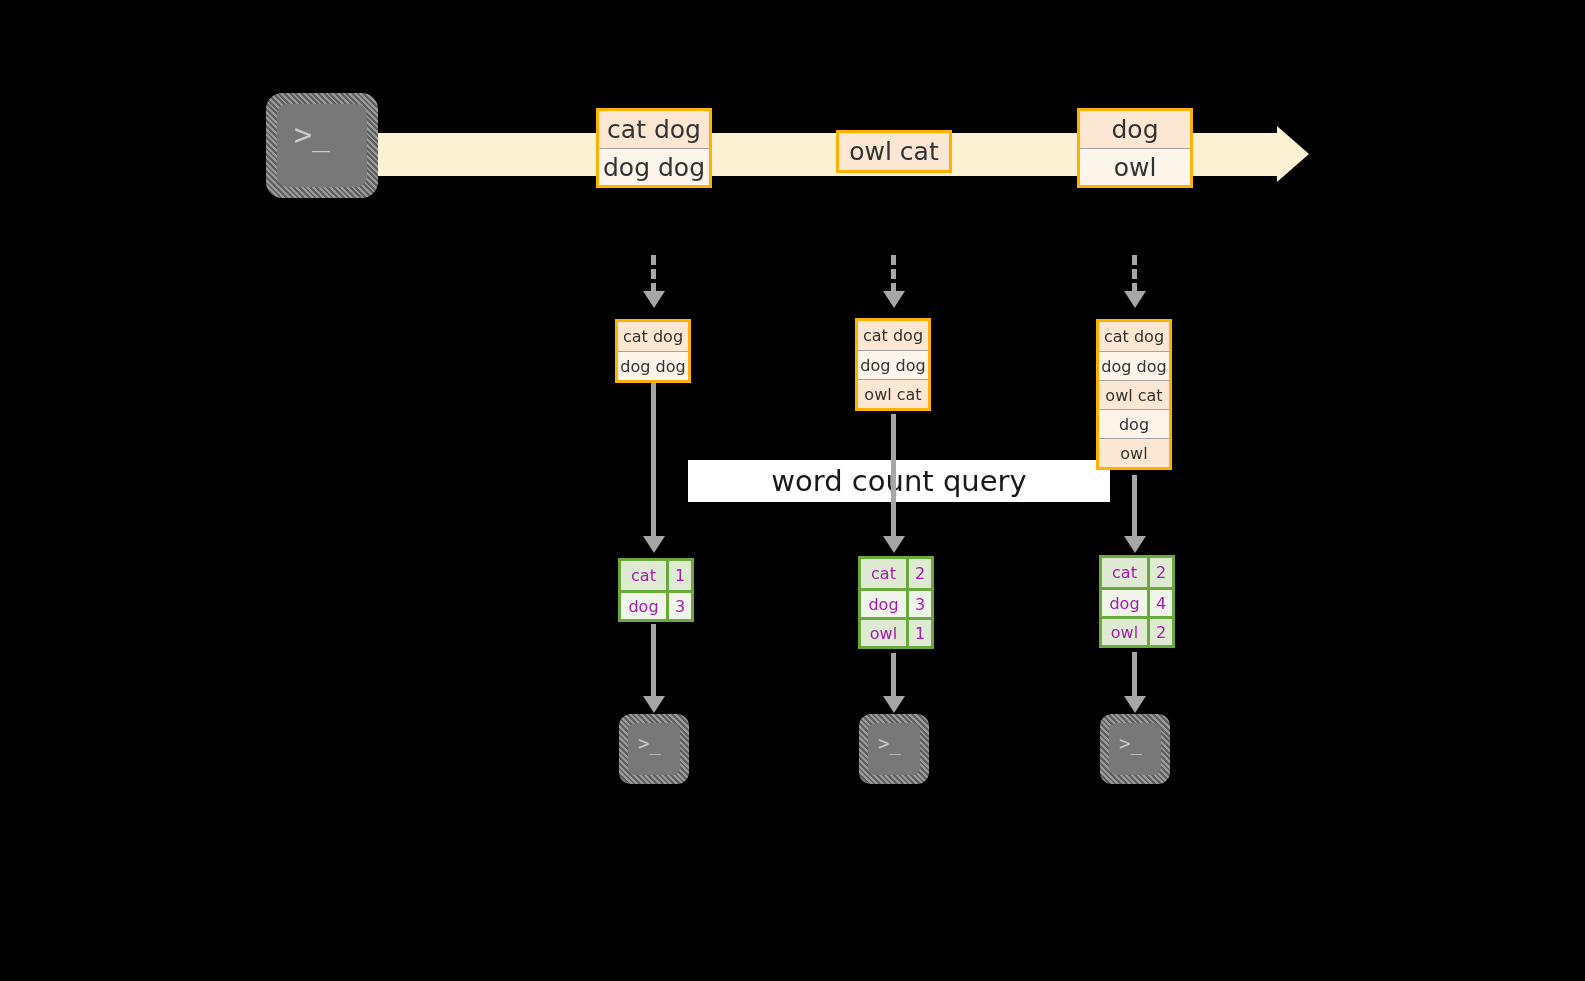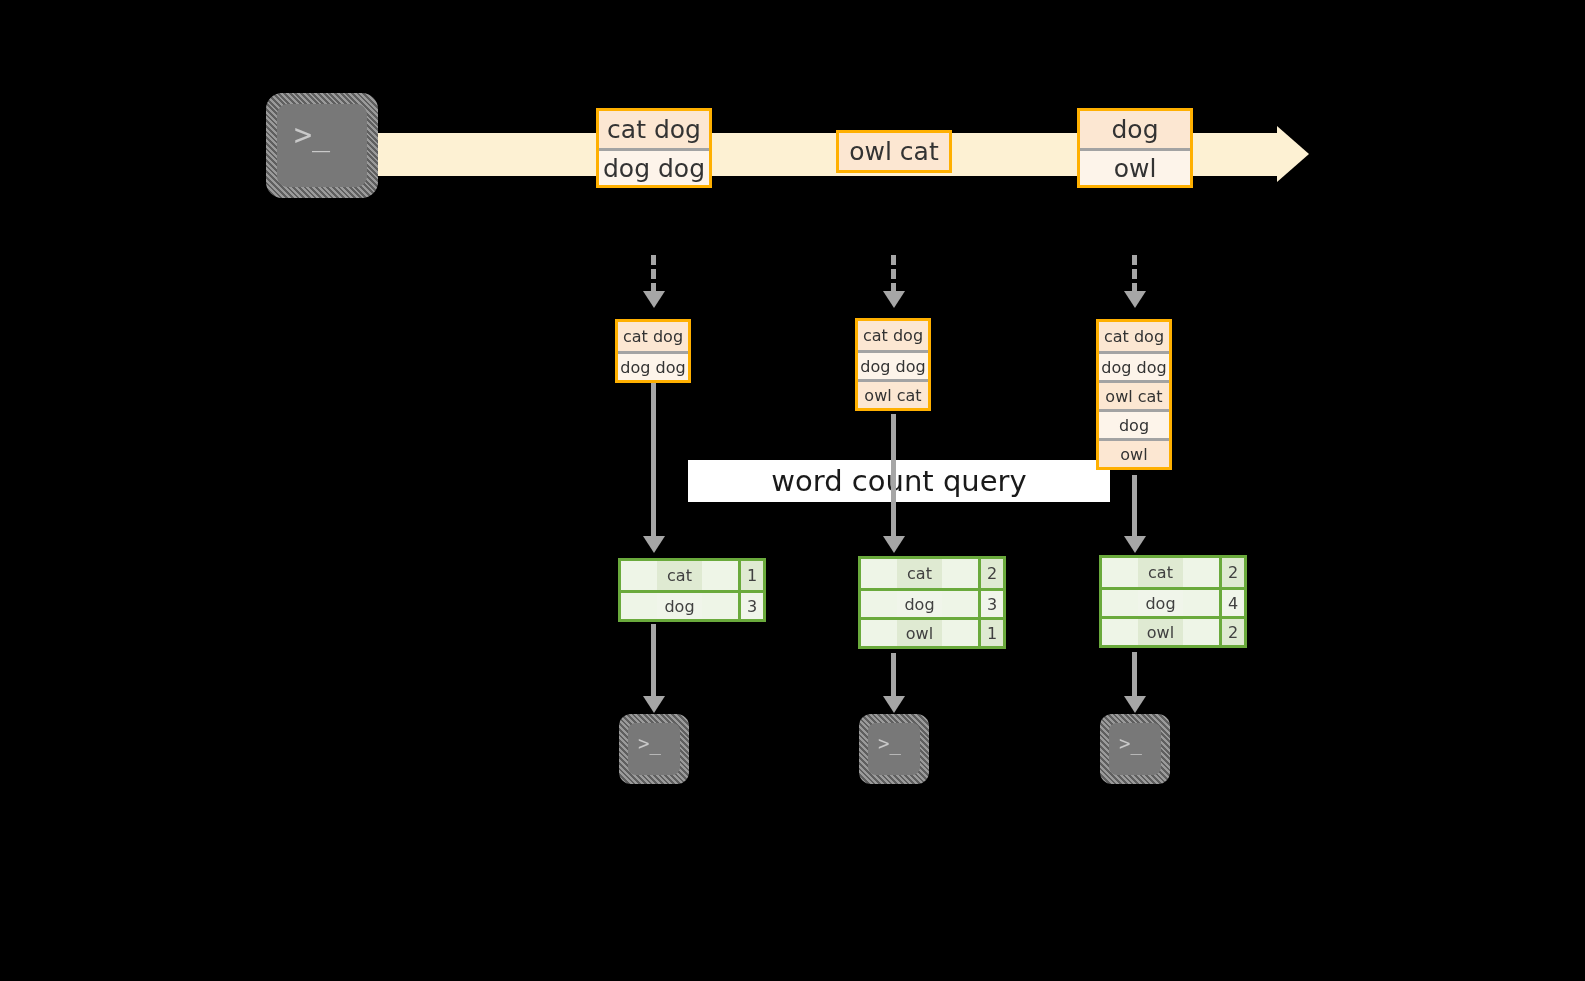--- a/index.html
+++ b/index.html
@@ -75,21 +75,21 @@
   .rec .cell {
     box-sizing: border-box;
     display: flex;
     align-items: center;
     justify-content: center;
     color: #333333;
     white-space: nowrap;
     background: #fce7d2;
   }
   .rec .cell.alt { background: #fdf4ea; }
-  .rec .cell + .cell { border-top: 3px solid #a3a3a3; }
+  .rec .cell + .cell { border-top: 1px solid #a3a3a3; }
 
   .rec.big .cell { height: 37px; font-size: 25px; }
   .rec.mini .cell { height: 29px; font-size: 16px; }
 
   
   .res {
     position: absolute;
     box-sizing: border-box;
     border: 3px solid #6aaa3c;
     background: #eef5e7;
@@ -99,25 +99,24 @@
     height: 29px;
     box-sizing: border-box;
   }
   .res .row + .row { border-top: 3px solid #6aaa3c; }
   .res .row .k,
   .res .row .v {
     box-sizing: border-box;
     display: flex;
     align-items: center;
     justify-content: center;
-    color: #404040;
+    color: #a21caf;
     font-size: 16px;
     background: #dfead2;
     white-space: nowrap;
-    margin-left: 36px;
   }
   .res .row.alt .k,
   .res .row.alt .v { background: #f0f5ea; }
   .res .row .k { width: 45px; }
   .res .row .v { width: 25px; border-left: 3px solid #6aaa3c; }
 
   
   .vline {
     position: absolute;
     width: 5px;

